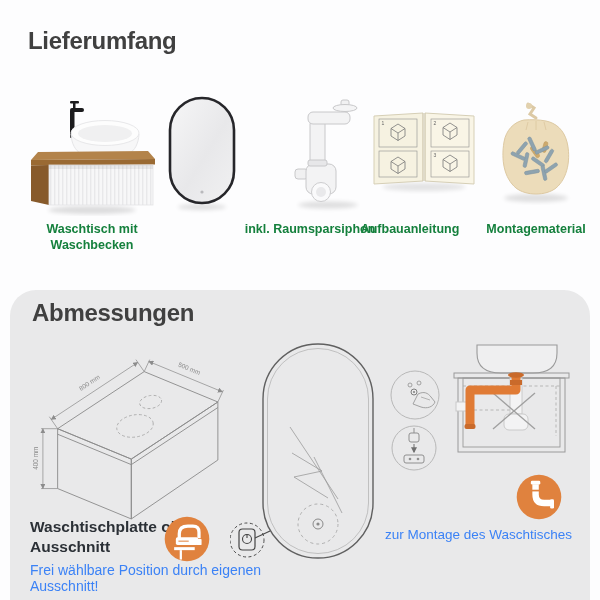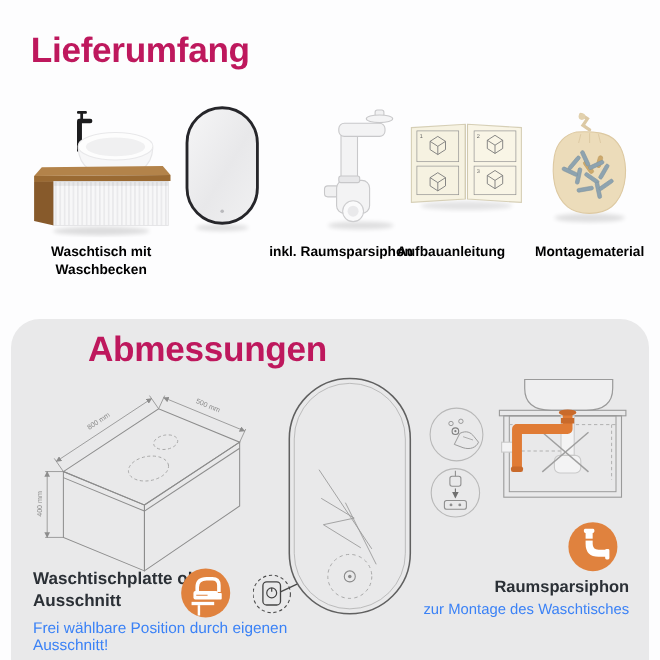--- a/index.html
+++ b/index.html
@@ -1,20 +1,20 @@
 <!DOCTYPE html>
 <html><head>
 <meta charset="utf-8">
 <style>
   html,body{margin:0;padding:0;background:#fff;}
   .canvas{position:relative;width:600px;height:600px;background:#fdfdfe;overflow:hidden;
           font-family:"Liberation Sans",sans-serif;color:#2e3338;}
   .abs{position:absolute;}
-  .h1{font-size:32px;font-weight:800;letter-spacing:-0.3px;color:#be185d;}
-  .cap{font-size:12.5px;font-weight:700;line-height:1.3;text-align:center;color:#000000;}
+  .h1{font-size:24px;font-weight:800;letter-spacing:-0.3px;color:#404040;}
+  .cap{font-size:12.5px;font-weight:700;line-height:1.3;text-align:center;color:#15803d;}
   .panel{background:#e9e9ea;border-radius:26px 26px 0 0;}
   .note-h{font-weight:800;color:#2b3036;line-height:1.28;}
   .note-b{color:#3b82f6;}
   svg{display:block;}
 </style>
 </head>
 <body>
 
 <div class="canvas">
 
@@ -147,21 +147,21 @@
     </g>
   </svg>
 
   <div class="abs cap" style="left:26px;top:221px;width:132px;">Waschtisch mit Waschbecken</div>
   <div class="abs cap" style="left:240px;top:221px;width:140px;">inkl. Raumsparsiphon</div>
   <div class="abs cap" style="left:352px;top:221px;width:116px;">Aufbauanleitung</div>
   <div class="abs cap" style="left:466px;top:221px;width:140px;">Montagematerial</div>
 
   <div class="abs panel" style="left:10px;top:290px;width:580px;height:310px;"></div>
 
-  <div class="abs h1" style="left:32px;top:299px;margin-left:48px;">Abmessungen</div>
+  <div class="abs h1" style="left:32px;top:299px;">Abmessungen</div>
 
   <svg class="abs" style="left:30px;top:341px;" width="198" height="180" viewBox="0 0 215 195">
     <defs>
       <marker id="ar" viewBox="0 0 10 10" refX="9" refY="5" markerWidth="7" markerHeight="7" orient="auto-start-reverse">
         <path d="M0,0 L10,5 L0,10 z" fill="#8c8c8c"></path>
       </marker>
     </defs>
     <g fill="none" stroke="#8c8c8c" stroke-width="1">
       <polygon points="30,95 124,33 204,66 110,128"></polygon>
       <polygon points="30,95 110,128 110,193 30,160"></polygon>
@@ -274,17 +274,16 @@
     <circle cx="28" cy="28" r="26" fill="#e0823e"></circle>
     <g>
       <path d="M24,13 v12 q0,10 10,10 h8" fill="none" stroke="#fff" stroke-width="7.5"></path>
       <rect x="18.5" y="9" width="11" height="4.5" rx="1.5" fill="#fff"></rect>
       <rect x="41" y="30.5" width="4.5" height="11" rx="1.5" fill="#fff"></rect>
       <rect x="19.5" y="19.5" width="9" height="2" fill="#e0823e"></rect>
     </g>
   </svg>
 
   <div class="abs" style="left:320px;top:524px;width:252px;text-align:right;">
-    <div class="note-h" style="font-size:15px;">Raumsparsiphon</div>
     <div class="note-b" style="font-size:13.5px;line-height:1.25;margin-top:3px;">zur Montage des Waschtisches</div>
   </div>
 
 </div>
 
 </body></html>

